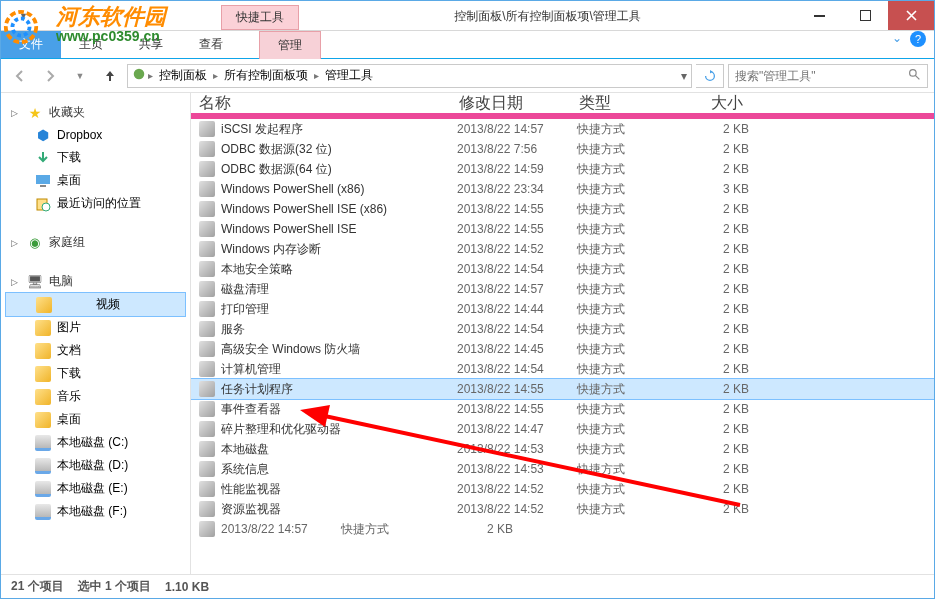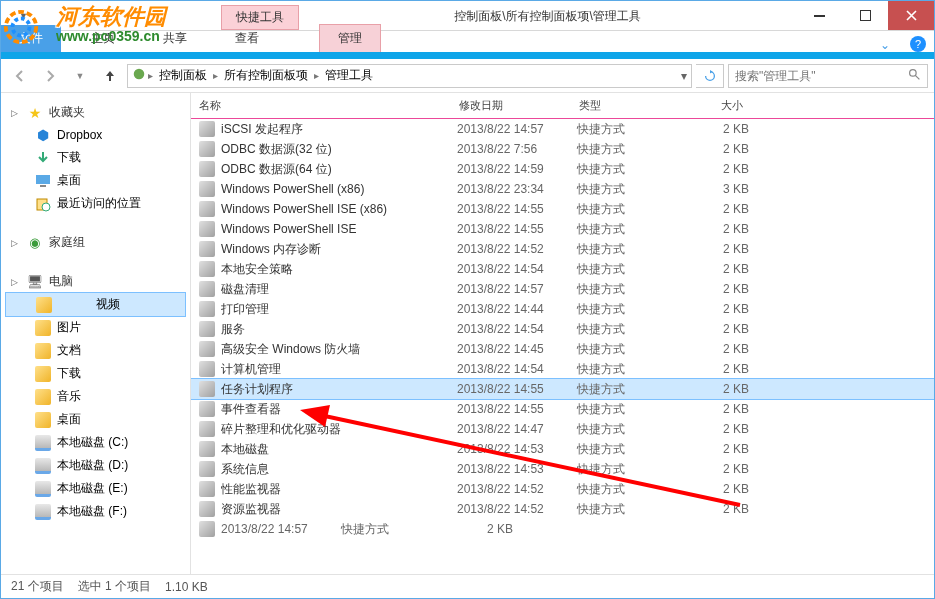--- a/index.html
+++ b/index.html
@@ -9,21 +9,21 @@
 
 .titlebar { height: 30px; background: #fff; display: flex; align-items: stretch; border-bottom: 1px solid #d8d8d8; }
 .titlebar .qat { width: 220px; display: flex; align-items: center; padding-left: 6px; gap: 4px; }
 .titlebar .ttab { background: #fbd1d7; border: 1px solid #e8a0a8; padding: 3px 14px; font-size: 12px; color: #333; align-self: flex-start; margin-top: 4px; }
 .titlebar .title { flex: 1; text-align: center; line-height: 30px; font-size: 12px; color: #333; }
 .titlebar .winctrls { display: flex; }
 .titlebar .wc { width: 46px; display: flex; align-items: center; justify-content: center; }
 .titlebar .wc.close { background: #c75050; color: #fff; }
 .titlebar .wc svg { width: 11px; height: 11px; }
 
-.ribbon { height: 28px; background: #fff; display: flex; align-items: flex-end; border-bottom: 7px solid #0ea5e9; font-size: 12px; gap: 12px; }
+.ribbon { height: 28px; background: #fff; display: flex; align-items: flex-start; border-bottom: 1px solid #0ea5e9; font-size: 12px; }
 .ribbon .rtab { padding: 5px 18px; color: #333; }
 .ribbon .rtab.file { background: #49a0e8; color: #fff; }
 .ribbon .rtab.active { background: #f7d1d7; border-top: 1px solid #e8a0a8; border-left: 1px solid #e8a0a8; border-right: 1px solid #e8a0a8; }
 .ribbon .spacer { flex: 1; }
 .ribbon .chev { padding: 0 8px; color: #49a0e8; }
 .ribbon .help { width: 16px; height: 16px; border-radius: 8px; background: #1e90ff; color: #fff; display: flex; align-items: center; justify-content: center; margin-right: 8px; font-size: 11px; }
 
 .addrbar { height: 34px; display: flex; align-items: center; gap: 4px; padding: 4px 6px; border-bottom: 1px solid #e2e2e2; }
 .navbtn { width: 26px; height: 26px; display: flex; align-items: center; justify-content: center; color: #999; }
 .navbtn.on { color: #444; }
@@ -38,37 +38,37 @@
 
 .sidebar { width: 190px; border-right: 1px solid #e2e2e2; overflow-y: auto; padding: 8px 0; }
 .sidebar .group { margin-bottom: 16px; }
 .sidebar .gh { display: flex; align-items: center; padding: 3px 10px; gap: 6px; font-size: 12px; color: #333; }
 .sidebar .gh .tri { width: 10px; color: #666; font-size: 9px; }
 .sidebar .item { display: flex; align-items: center; padding: 3px 10px 3px 34px; gap: 6px; font-size: 12px; }
 .sidebar .item.sel { background: #cde8ff; border: 1px solid #7cc0ff; margin: -1px 4px; padding-left: 30px; gap: 44px; }
 .sidebar .ic { width: 16px; height: 16px; display: inline-flex; align-items: center; justify-content: center; }
 
 .main { flex: 1; display: flex; flex-direction: column; overflow: hidden; }
-.headers { height: 26px; display: flex; align-items: center; border-bottom: 1px solid #ec4899; font-size: 11px; color: #444; }
+.headers { height: 26px; display: flex; align-items: center; border-bottom: 6px solid #ec4899; font-size: 16px; color: #444; }
 .col { padding: 0 8px; }
 .c-name { flex: 0 0 260px; }
 .c-date { flex: 0 0 120px; }
 .c-type { flex: 0 0 110px; }
 .c-size { flex: 0 0 70px; text-align: right; }
 
 .files { flex: 1; overflow: auto; }
 .row { display: flex; align-items: center; height: 20px; font-size: 12px; color: #333; }
 .row.sel { background: #cde8ff; outline: 1px solid #7cc0ff; }
 .row .ic { width: 16px; height: 16px; margin: 0 6px 0 8px; }
 .row .name { flex: 0 0 236px; white-space: nowrap; overflow: hidden; }
 .row .date { flex: 0 0 120px; color: #666; }
 .row .type { flex: 0 0 110px; color: #666; }
 .row .size { flex: 0 0 70px; text-align: right; color: #666; padding-right: 8px; }
 
-.status { height: 24px; border-top: 1px solid #e2e2e2; display: flex; align-items: center; padding: 0 10px; gap: 14px; font-size: 12px; color: #555; }
+.status { height: 24px; border-top: 1px solid #e2e2e2; display: flex; align-items: center; padding: 0 10px; gap: 14px; font-size: 12px; color: #555; font-weight: bold; }
 
 .watermark { position: absolute; left: 2px; top: 2px; pointer-events: none; padding-left: 20px; }
 .watermark .t1 { font-size: 22px; font-weight: bold; font-style: italic; color: #ff8c00; text-shadow: -1px -1px 0 #fff, 1px -1px 0 #fff, -1px 1px 0 #fff, 1px 1px 0 #fff; }
 .watermark .t2 { font-size: 14px; font-weight: bold; color: #2e8b2e; margin-top: -4px; }
 .watermark .logo { width: 38px; height: 38px; position: absolute; left: 0; top: 6px; }
 
 .arrow { position: absolute; left: 300px; top: 405px; pointer-events: none; }
 
 .ic-folder { background: linear-gradient(135deg,#ffe08a,#f0b429); border-radius: 2px; }
 .ic-shortcut { background: linear-gradient(135deg,#e0e0e0,#a0a0a0); border-radius: 2px; position: relative; }

